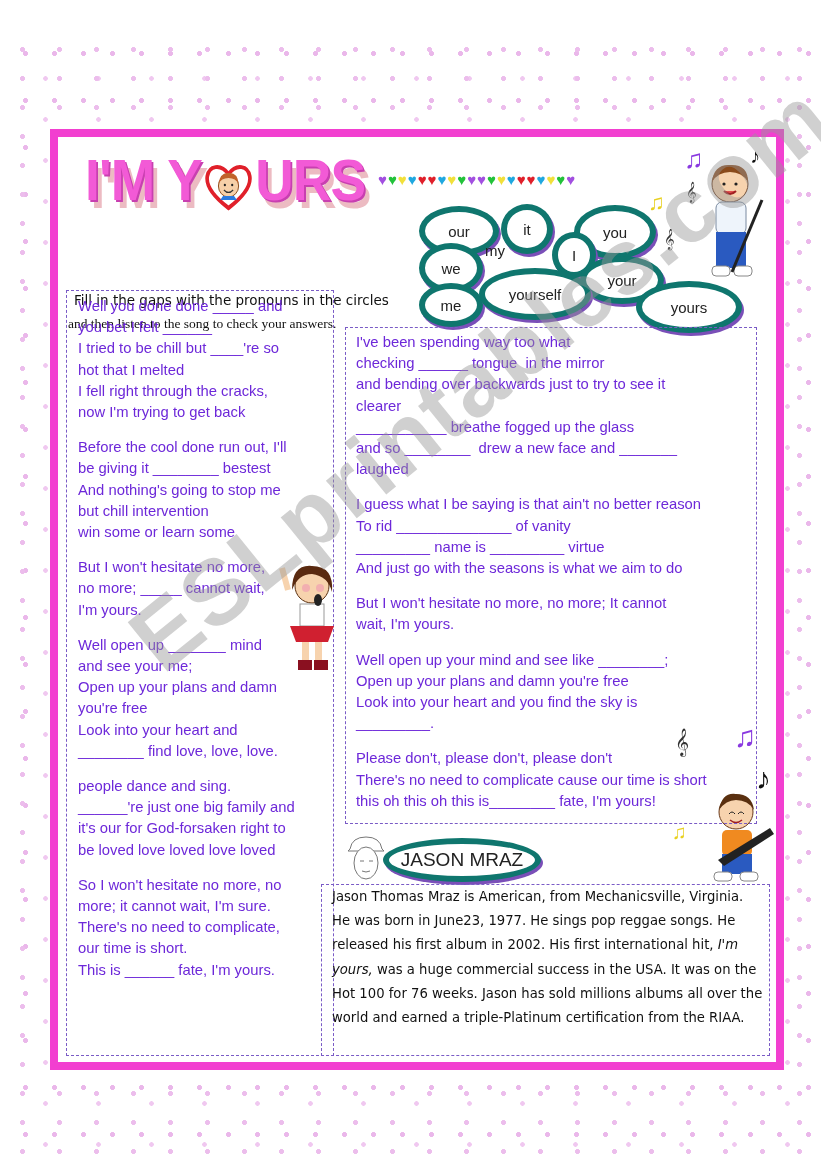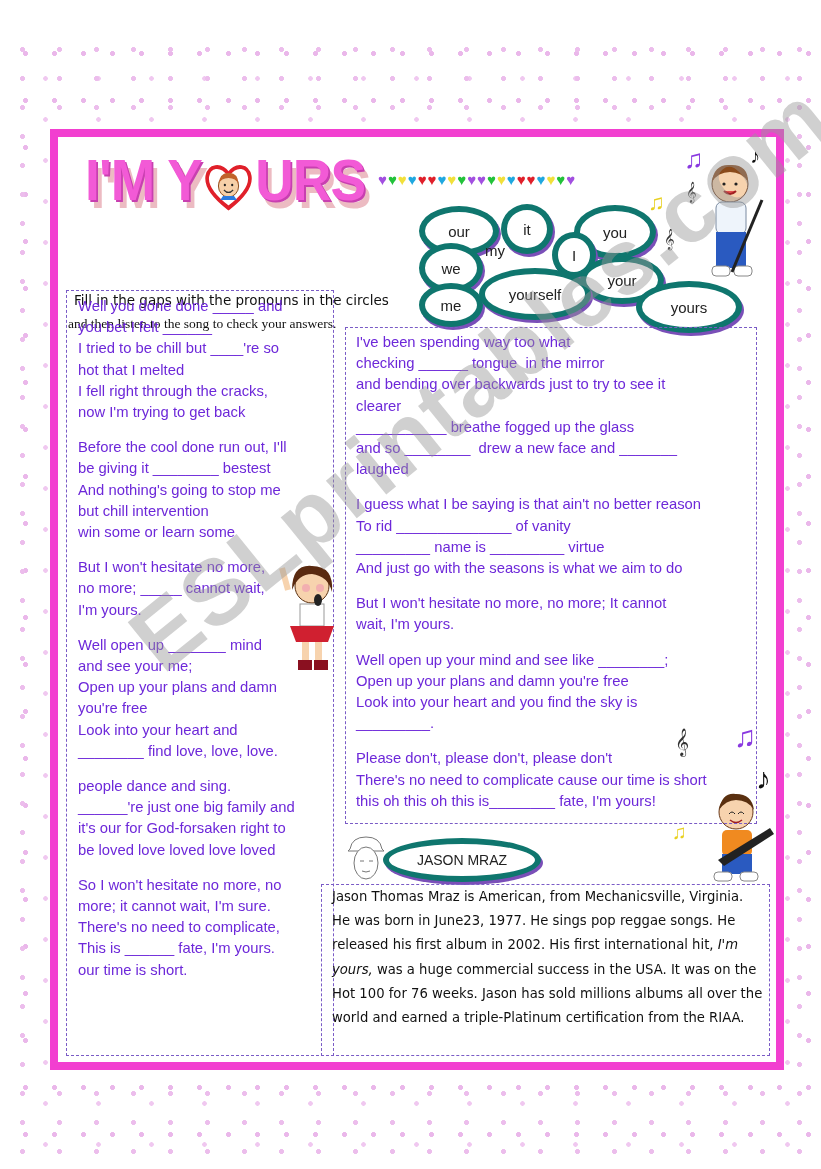--- a/index.html
+++ b/index.html
@@ -168,22 +168,22 @@
     <div class="stanza">
       <span class="line">people dance and sing.</span>
       <span class="line">______'re just one big family and</span>
       <span class="line">it's our for God-forsaken right to</span>
       <span class="line">be loved love loved love loved</span>
     </div>
     <div class="stanza">
       <span class="line">So I won't hesitate no more, no</span>
       <span class="line">more; it cannot wait, I'm sure.</span>
       <span class="line">There's no need to complicate,</span>
+      <span class="line">our time is short.</span>
       <span class="line">This is ______ fate, I'm yours.</span>
-      <span class="line">our time is short.</span>
     </div>
   </div>
 
 <svg class="deco" style="left:278px;top:560px;" width="64" height="116" viewBox="0 0 64 116">
   <path d="M10 30 L4 8" stroke="#f7d3ae" stroke-width="6"></path>
   <circle cx="34" cy="26" r="17" fill="#f7d3ae" stroke="#5a3010"></circle>
   <path d="M14 30 Q14 4 34 6 Q56 6 54 32 Q50 16 34 14 Q20 14 14 30Z" fill="#5a2a10"></path>
   <circle cx="28" cy="28" r="4" fill="#f0a0b0" opacity=".7"></circle>
     <circle cx="42" cy="28" r="4" fill="#f0a0b0" opacity=".7"></circle>
   <rect x="22" y="44" width="24" height="22" fill="#fff" stroke="#999"></rect>
@@ -226,19 +226,19 @@
       <span class="line">There's no need to complicate cause our time is short</span>
       <span class="line">this oh this oh this is________ fate, I'm yours!</span>
     </div>
   </div>
 
 <svg class="deco" style="left:344px;top:835px;" width="42" height="50" viewBox="0 0 42 50">
   <path d="M6 14 Q8 2 22 2 Q36 2 38 14 L40 16 L4 16Z" fill="#fff" stroke="#777"></path>
   <ellipse cx="22" cy="28" rx="12" ry="16" fill="#fff" stroke="#777"></ellipse>
   <path d="M16 26 L20 26 M25 26 L29 26 M18 36 Q22 38 26 36" stroke="#777" fill="none"></path>
 </svg>
-<div class="pill" style="left:383px;top:838px;width:146px;height:32px;font-size:14px;">JASON MRAZ</div>
+<div class="pill" style="left:383px;top:838px;width:146px;height:32px;font-size:19px;">JASON MRAZ</div>
 
 <div class="box bio" style="left:321px;top:884px;width:449px;height:172px;padding:0 6px 0 10px;">
   <span>Jason Thomas Mraz is American, from  Mechanicsville, Virginia. He was born in June23, 1977. He sings pop reggae songs. He released his first album in 2002. His first international hit, </span><i>I'm yours,</i><span> was a huge commercial success in the USA. It was on the Hot 100 for 76 weeks. Jason has sold millions albums all over the world and earned a triple-Platinum certification from the RIAA.</span>
 </div>
 
 <div class="watermark">ESLprintables.com</div>
 
 </body></html>

